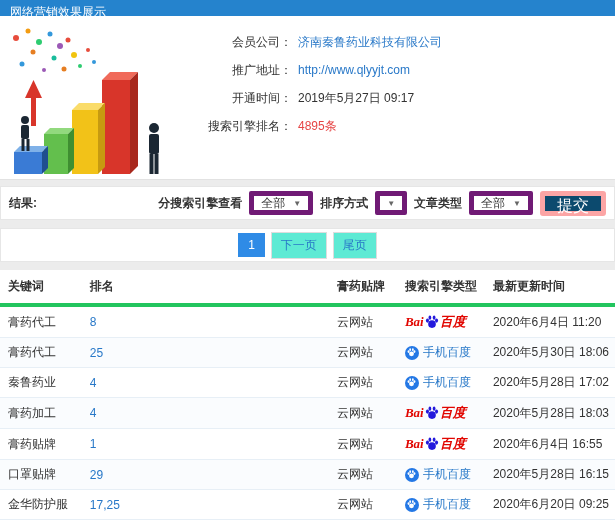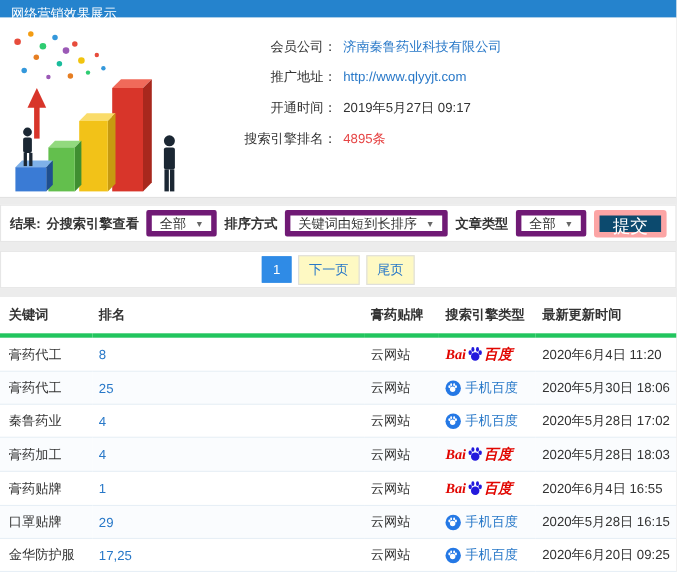--- a/index.html
+++ b/index.html
@@ -19,21 +19,21 @@
     font-size: 12px;
   }
   
   .info-section {
     background: #fff;
     height: 164px;
     position: relative;
     border-bottom: 1px solid #e2e2e2;
   }
   .illustration { position: absolute; left: 2px; top: 6px; width: 180px; height: 155px; }
-  .info-list { position: absolute; left: 188px; top: 12px; }
+  .info-list { position: absolute; left: 174px; top: 12px; }
   .info-row { display: flex; height: 28px; align-items: center; }
   .info-label { width: 118px; text-align: right; color: #333; }
   .info-val { margin-left: 6px; text-decoration: none; color: #333; }
   a.info-val { color: #2878c8; }
   .info-val.red { color: #e64545; }
   
   .filter-bar {
     margin-top: 6px;
     background: #fff;
     height: 34px;
@@ -75,21 +75,21 @@
     display: flex;
     justify-content: center;
     align-items: center;
     gap: 6px;
     border: 1px solid #e6e6e6;
   }
   .page-btn {
     min-width: 24px;
     padding: 4px 9px;
     border: 1px solid #ddd;
-    background: #fef9c3;
+    background: #5eead4;
     color: #2878c8;
     text-decoration: none;
     text-align: center;
     cursor: pointer;
   }
   .page-btn.active { background: #2f8be6; border-color: #2f8be6; color: #fff; }
   
   .table-card { margin-top: 8px; background: #fff; }
   table { width: 100%; border-collapse: collapse; font-size: 12px; }
   th {
@@ -228,21 +228,20 @@
   <div class="filter-bar">
     <span class="result-label">结果:</span>
     <div class="filter-controls">
       <span class="f-label">分搜索引擎查看</span>
       <span class="select">
         <span>全部</span>
         <span class="caret">▼</span>
       </span>
       <span class="f-label">排序方式</span>
       <span class="select">
-        <span>关键词由短到长排序</span>
         <span class="caret">▼</span>
       </span>
       <span class="f-label">文章类型</span>
       <span class="select">
         <span>全部</span>
         <span class="caret">▼</span>
       </span>
       <button class="submit-btn">提交</button>
     </div>
   </div>

